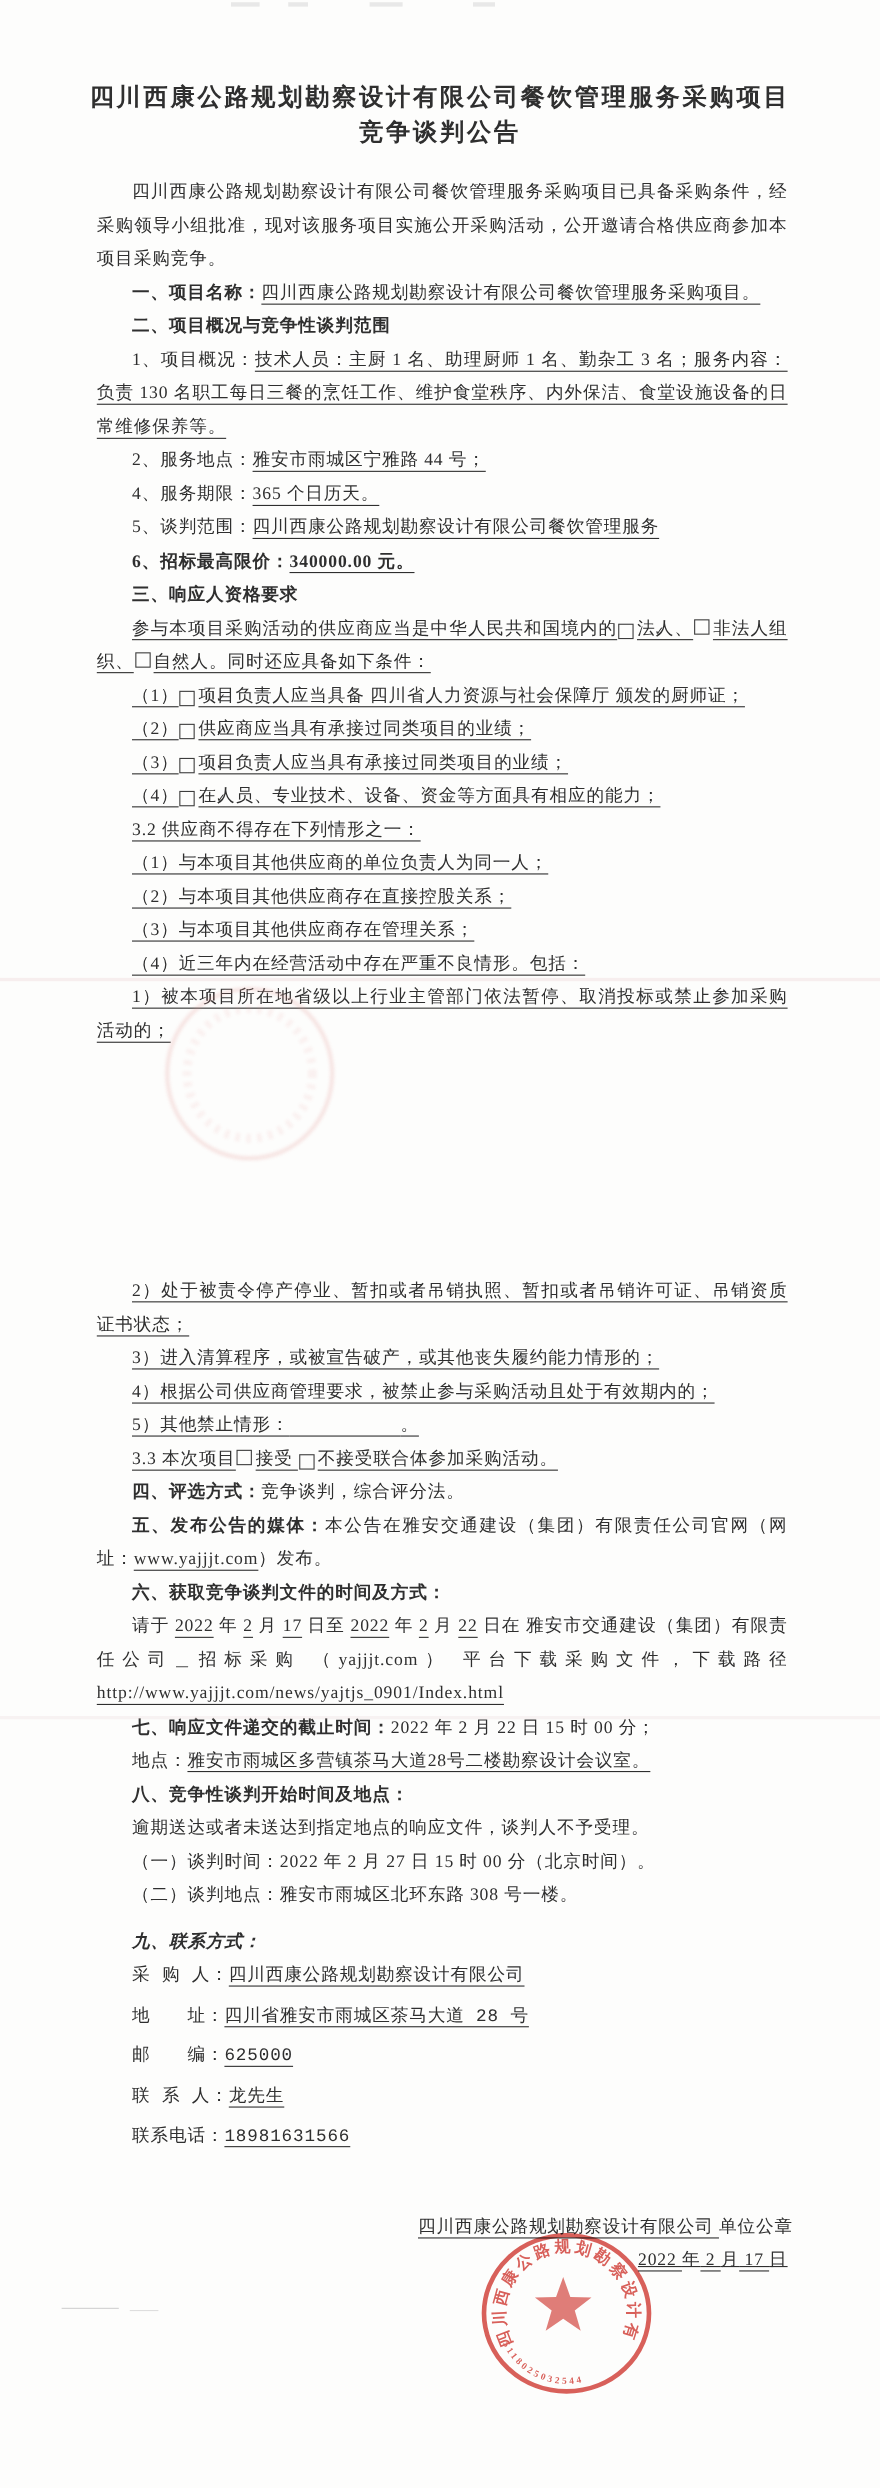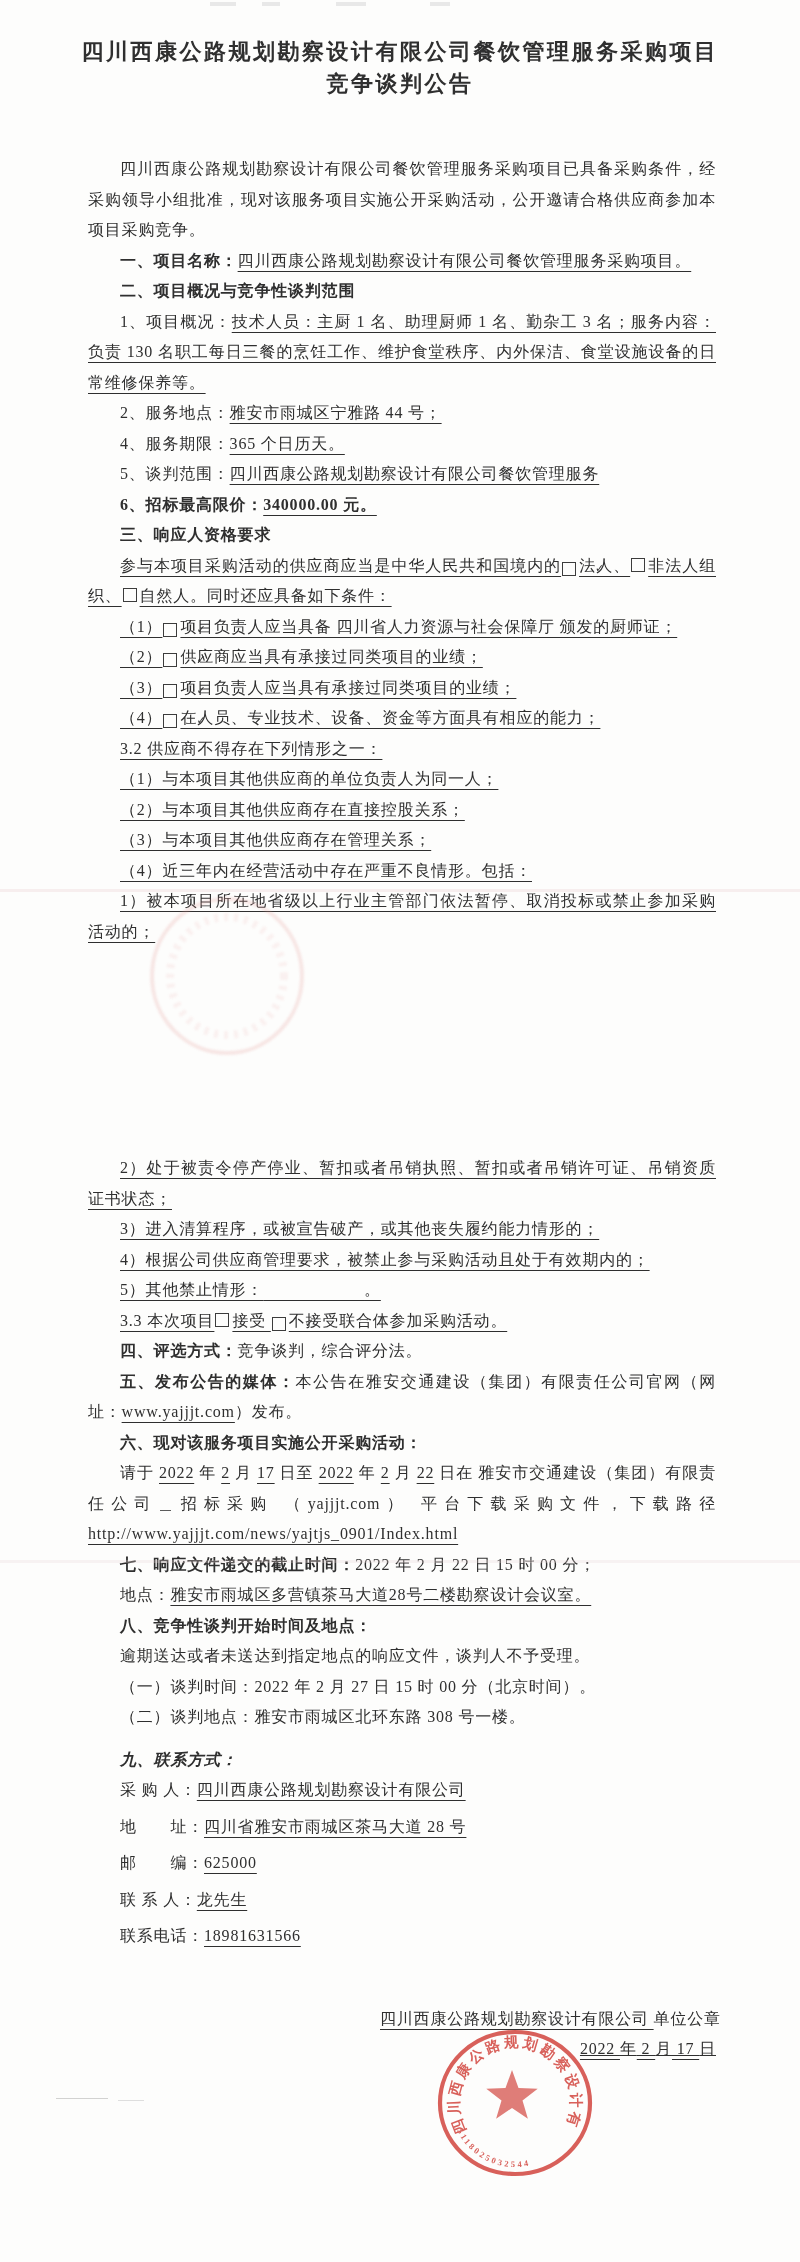--- a/index.html
+++ b/index.html
@@ -12,40 +12,40 @@
     position:relative;
     width:800px;height:2262px;
     margin:0 auto;
     background:var(--paper);
     overflow:hidden;
     font-family:"Liberation Serif","DejaVu Serif",serif;
     color:var(--ink);
   }
   .title{
     margin:0 auto;
-    padding-top:36px;
+    padding-top:72px;
     width:640px;
     font-size:22px;
     line-height:32px;
     letter-spacing:2.5px;
     font-weight:bold;
     text-align:center;
   }
   .doc-body{
-    margin:54px 84px 0 88px;
+    margin:24px 84px 0 88px;
     font-size:16px;
     line-height:30.5px;
     letter-spacing:0.8px;
     text-align:justify;
   }
   .p{margin:0;text-indent:2em;}
   .b{font-weight:bold;}
   .u{text-decoration:underline;text-underline-offset:4.5px;text-decoration-thickness:1px;}
   .spacer{height:206px;}
-  .contact{margin:0 0 6px 0;}
+  .contact{margin:0 0 6px 0;font-family:Liberation Mono, monospace;}
   .pre-space{margin-top:12px;font-style:italic;}
   .footer-sign{
     margin-top:52px;
     text-indent:0;
     padding-left:292px;
     text-align:right;
     white-space:nowrap;
   }
   .footer-date{
     text-indent:0;
@@ -139,21 +139,21 @@
       <p class="p"><span class="u">（4）近三年内在经营活动中存在严重不良情形。包括：</span></p>
       <p class="p"><span class="u">1）被本项目所在地省级以上行业主管部门依法暂停、取消投标或禁止参加采购活动的；</span></p>
       <div class="spacer"></div>
       <p class="p"><span class="u">2）处于被责令停产停业、暂扣或者吊销执照、暂扣或者吊销许可证、吊销资质证书状态；</span></p>
       <p class="p"><span class="u">3）进入清算程序，或被宣告破产，或其他丧失履约能力情形的；</span></p>
       <p class="p"><span class="u">4）根据公司供应商管理要求，被禁止参与采购活动且处于有效期内的；</span></p>
       <p class="p"><span class="u">5）其他禁止情形：</span><span class="u">　　　　　　</span><span class="u">。</span></p>
       <p class="p"><span class="u">3.3 本次项目</span><span class="cb"></span><span class="u">接受 </span><span class="cb">✓</span><span class="u">不接受联合体参加采购活动。</span></p>
       <p class="p"><span class="b ">四、评选方式：</span><span class="">竞争谈判，综合评分法。</span></p>
       <p class="p"><span class="b ">五、发布公告的媒体：</span><span class="">本公告在雅安交通建设（集团）有限责任公司官网（网址：</span><span class="u">www.yajjjt.com</span><span class="">）发布。</span></p>
-      <p class="p"><span class="b ">六、现对该服务项目实施公开采购活动：</span></p>
+      <p class="p"><span class="b ">六、获取竞争谈判文件的时间及方式：</span></p>
       <p class="p"><span class="">请于 </span><span class="u">2022</span><span class=""> 年 </span><span class="u">2</span><span class=""> 月 </span><span class="u">17</span><span class=""> 日至 </span><span class="u">2022</span><span class=""> 年 </span><span class="u">2</span><span class=""> 月 </span><span class="u">22</span><span class=""> 日在 雅安市交通建设（集团）有限责任公司＿招标采购 （yajjjt.com） 平台下载采购文件，下载路径 </span><span class="u">http://www.yajjjt.com/news/yajtjs_0901/Index.html</span></p>
       <p class="p"><span class="b ">七、响应文件递交的截止时间：</span><span class="">2022 年 2 月 22 日 15 时 00 分；</span></p>
       <p class="p"><span class="">地点：</span><span class="u">雅安市雨城区多营镇茶马大道28号二楼勘察设计会议室。</span></p>
       <p class="p"><span class="b ">八、竞争性谈判开始时间及地点：</span></p>
       <p class="p"><span class="">逾期送达或者未送达到指定地点的响应文件，谈判人不予受理。</span></p>
       <p class="p"><span class="">（一）谈判时间：2022 年 2 月 27 日 15 时 00 分（北京时间）。</span></p>
       <p class="p"><span class="">（二）谈判地点：雅安市雨城区北环东路 308 号一楼。</span></p>
       <p class="p pre-space"><span class="b ">九、联系方式：</span></p>
       <p class="p contact"><span class="">采 购 人：</span><span class="u">四川西康公路规划勘察设计有限公司</span></p>
       <p class="p contact"><span class="">地　　址：</span><span class="u">四川省雅安市雨城区茶马大道 28 号</span></p>

